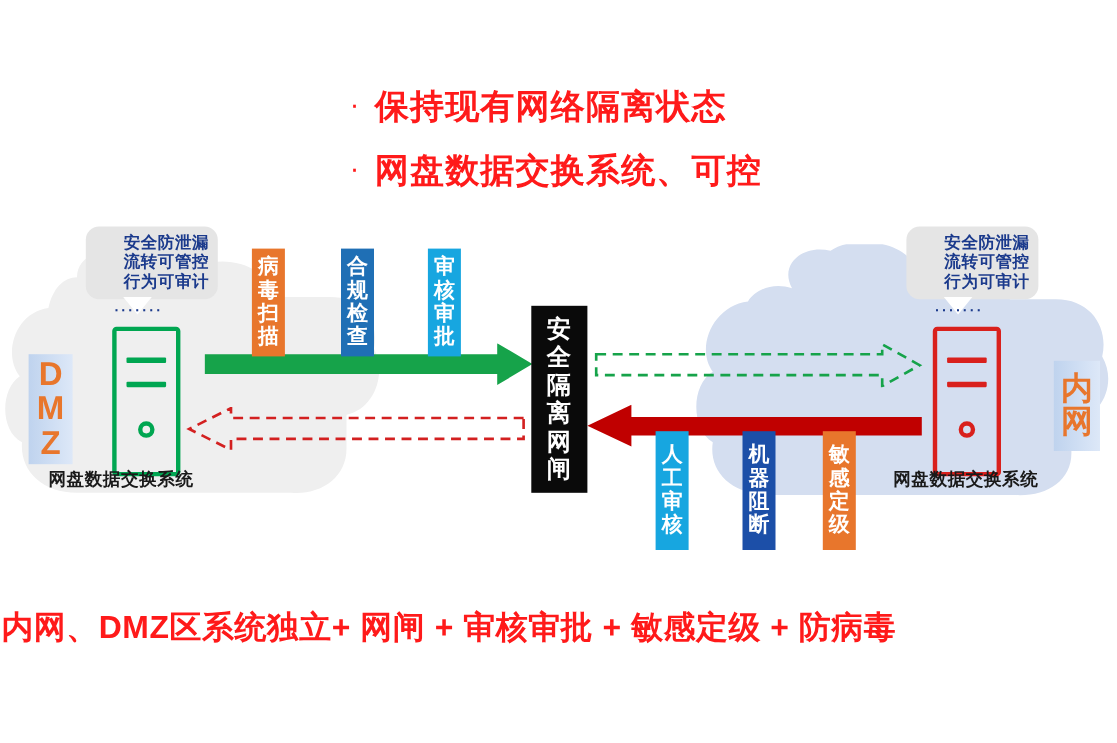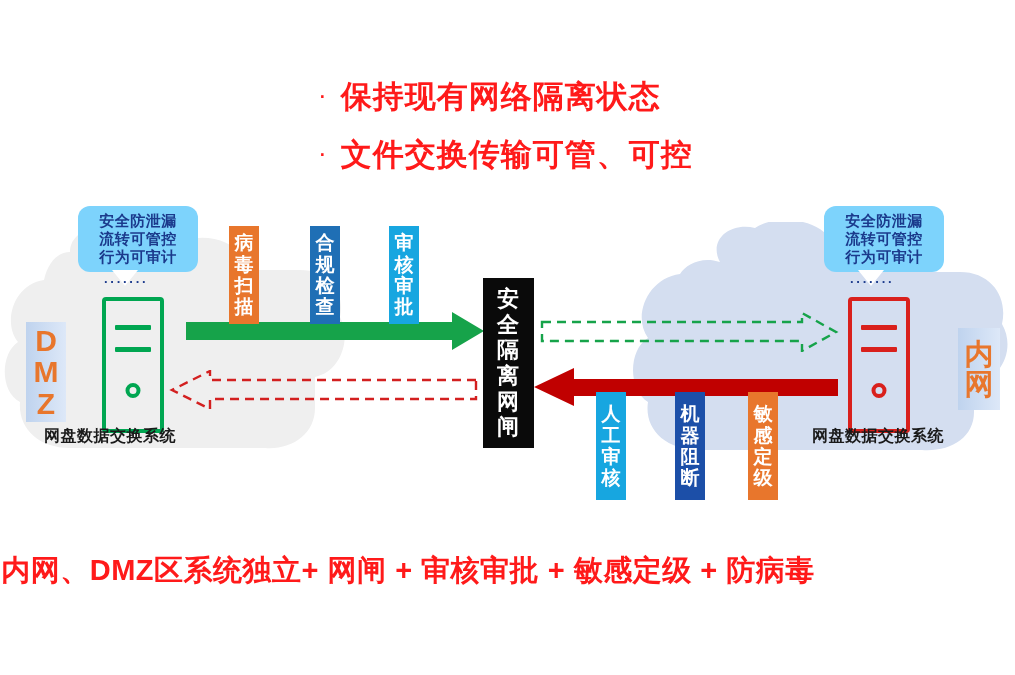--- a/index.html
+++ b/index.html
@@ -46,23 +46,23 @@
   }
 
   
   .cloud {
     position: absolute;
   }
 
   
   .callout {
     position: absolute;
-    background: #7dd3fc;
+    background: #e5e5e5;
     border-radius: 12px;
-    text-align: center;
+    text-align: right;
     padding: 6px 8px 4px 8px;
     box-sizing: border-box;
   }
   .callout-line {
     color: #1B3A8C;
     font-size: 15px;
     font-weight: bold;
     line-height: 18px;
     letter-spacing: 0.5px;
     white-space: nowrap;
@@ -184,21 +184,21 @@
 
 <div id="canvas">
 
   <div class="bullets">
     <div class="bullet-row">
       <span class="bullet-dot">·</span>
       <span class="bullet-text">保持现有网络隔离状态</span>
     </div>
     <div class="bullet-row">
       <span class="bullet-dot">·</span>
-      <span class="bullet-text">文件交换传输可管、可控</span>
+      <span class="bullet-text">网盘数据交换系统、可控</span>
     </div>
   </div>
 
   <svg class="cloud" style="left:0px; top:222px;" width="350" height="240" viewBox="0 0 350 240">
     <path d="M70,30 C70,8 100,0 120,10 C135,-4 175,-2 185,18
              C215,10 245,24 248,48 L300,48 C330,48 345,70 340,95
              C352,118 340,150 315,155 L315,186 C315,212 292,228 265,226
              L70,226 C38,226 18,206 20,180 C0,170 0,132 18,120
              C2,100 14,62 44,58 C48,40 58,30 70,30 Z" fill="#EFEFEF"></path>
   </svg>

